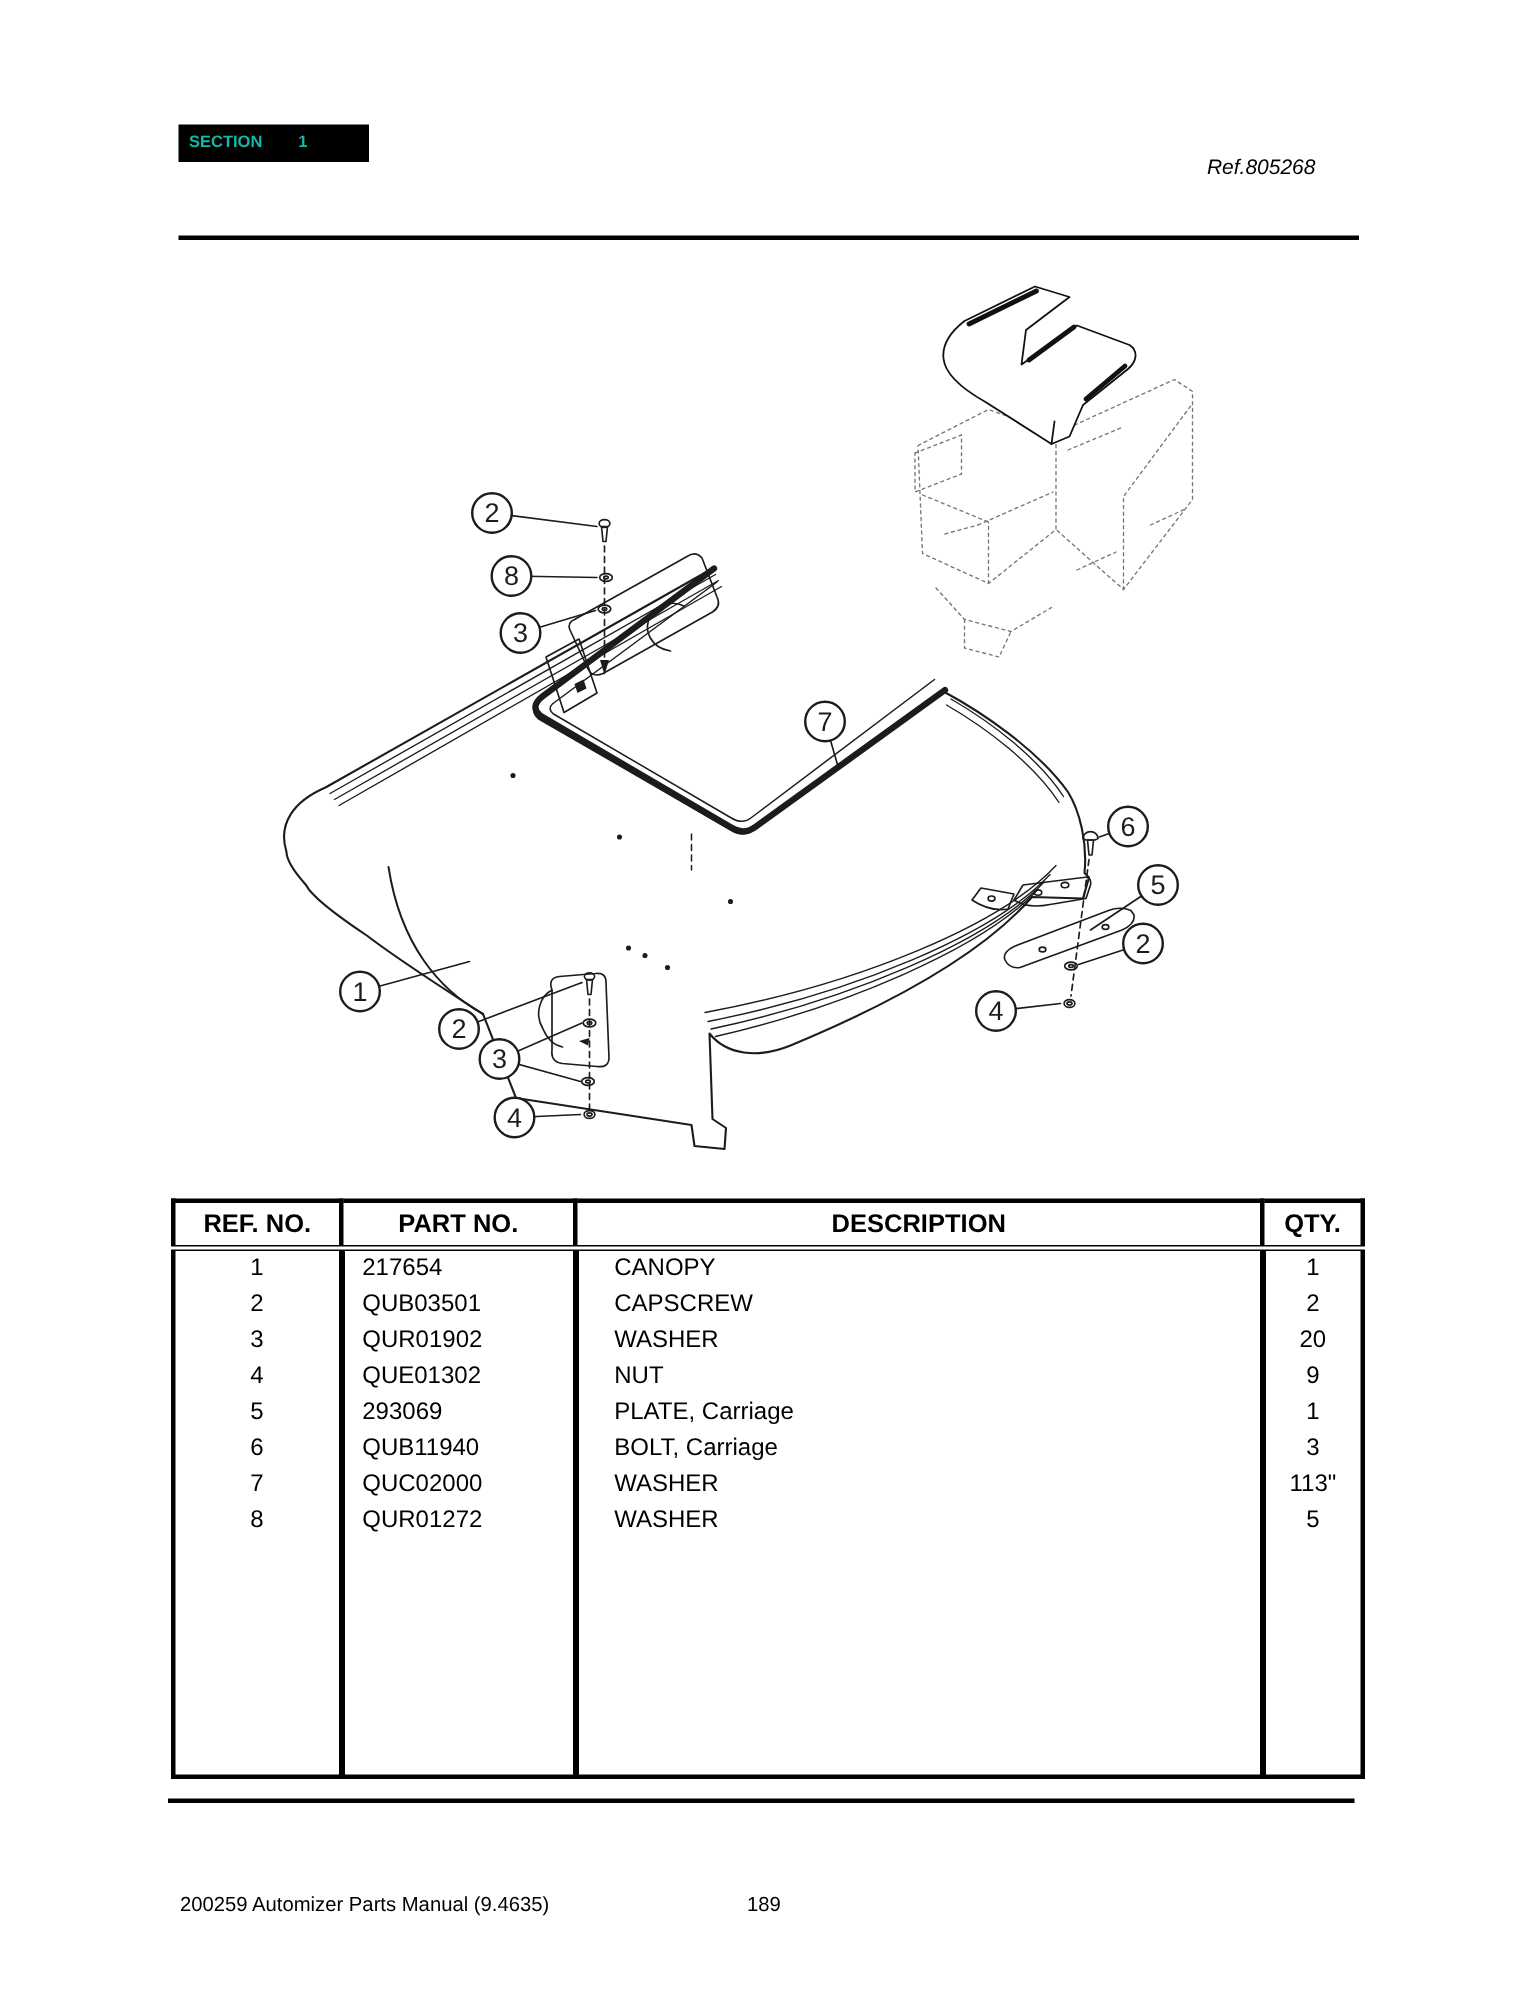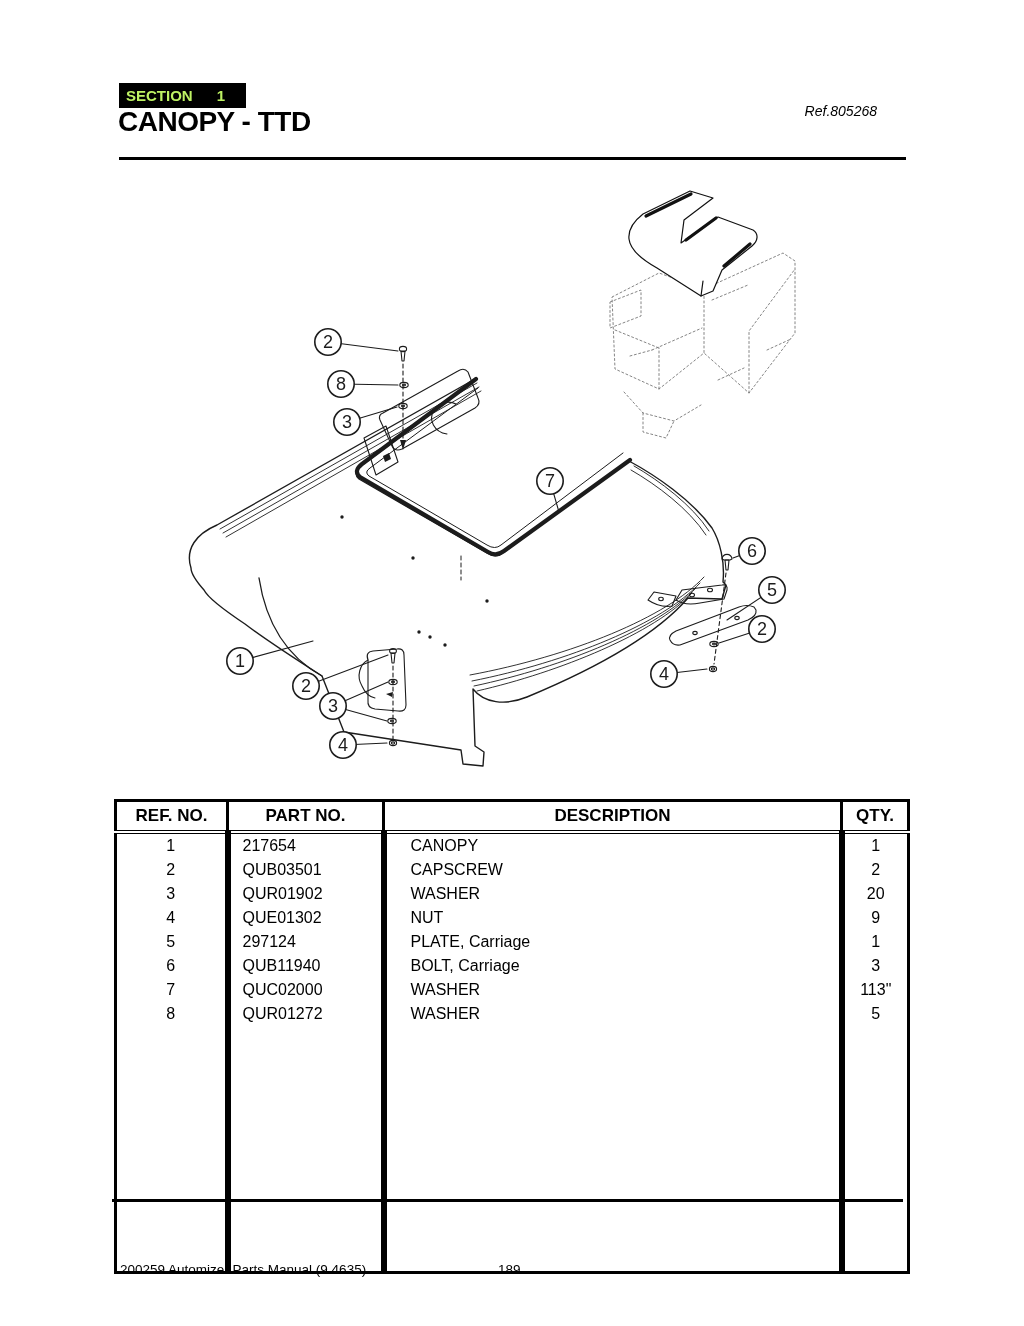--- a/index.html
+++ b/index.html
@@ -1,58 +1,57 @@
 <!DOCTYPE html>
 <html><head>
 <meta charset="utf-8">
 <style>
   html,body{margin:0;padding:0;background:#e8e8e8;}
   .page{position:relative;width:1024px;height:1326px;background:#ffffff;
         font-family:"Liberation Sans",sans-serif;color:#000;overflow:hidden;}
   
   .section-box{position:absolute;left:119px;top:83px;width:127px;height:25px;
-               background:#000;color:#bef264;font-weight:bold;font-size:15px;
+               background:#000;color:#14b8a6;font-weight:bold;font-size:11px;
                line-height:25px;padding-left:7px;box-sizing:border-box;}
   .section-box .num{margin-left:24px;}
   .page-title{position:absolute;left:118px;top:106px;font-size:28px;font-weight:bold;
               letter-spacing:-0.5px;margin:0;}
   .ref-code{position:absolute;right:147px;top:103px;font-size:14px;font-style:italic;}
   .rule{position:absolute;background:#000;}
   .rule.top{left:119px;top:157px;width:787px;height:3px;}
   .rule.bottom{left:112px;top:1199px;width:791px;height:3px;}
   
   #diagram{position:absolute;left:100px;top:180px;}
   #diagram path,#diagram line,#diagram ellipse,#diagram circle{vector-effect:none;}
   
-  .parts-table{position:absolute;left:114px;top:799px;width:793px;height:475px;
+  .parts-table{position:absolute;left:114px;top:799px;width:793px;height:387px;
                border-collapse:collapse;table-layout:fixed;}
   .parts-table th{border:3px solid #000;border-bottom:4px double #000;
                   font-size:17px;font-weight:bold;height:28px;padding:0;}
-  .parts-table td{border-left:6px solid #000000;border-right:2px solid #000;
+  .parts-table td{border-left:4px solid #000000;border-right:2px solid #000;
                   font-size:16px;height:23px;padding:0 0 1px 0;line-height:23px;}
   .parts-table tr td:first-child{border-left:3px solid #000;}
   .parts-table tr td:last-child{border-right:3px solid #000;}
   .parts-table tr.filler td{height:auto;border-bottom:3px solid #000;}
   .parts-table .c0{text-align:center;}
   .parts-table .c1{text-align:left;padding-left:12px;}
   .parts-table .c2{text-align:left;padding-left:24px;}
   .parts-table .c3{text-align:center;}
   
   .footer-manual{position:absolute;left:120px;top:1262px;font-size:13.5px;}
   .footer-page{position:absolute;left:498px;top:1262px;font-size:13.5px;}
 </style>
 </head>
 <body>
 
 <div class="page">
 
   <div class="section-box">
     <span>SECTION</span><span class="num">1</span>
   </div>
-  <h1 class="page-title">CANOPY - TTD</h1>
   <div class="ref-code">Ref.805268</div>
   <div class="rule top"></div>
 
   <svg id="diagram" width="824" height="620" viewBox="100 180 824 620" fill="none" stroke="#1c1c1c" stroke-width="1.3" stroke-linejoin="round" stroke-linecap="round">
 
     <g stroke="#777" stroke-width="0.9" stroke-dasharray="2,2.5">
       <path d="M 612,297 L 659,273 L 704,289 L 704,353 L 659,389 L 615,369 Z"></path>
       <path d="M 704,289 L 783,253 L 795,261 L 795,333 L 749,393 L 704,353"></path>
       <path d="M 749,393 L 749,331 L 795,269"></path>
       <path d="M 615,330 L 659,348 M 659,389 L 659,348"></path>
@@ -289,21 +288,21 @@
           <td class="c3">20</td>
         </tr>
         <tr>
           <td class="c0">4</td>
           <td class="c1">QUE01302</td>
           <td class="c2">NUT</td>
           <td class="c3">9</td>
         </tr>
         <tr>
           <td class="c0">5</td>
-          <td class="c1">297124</td>
+          <td class="c1">293069</td>
           <td class="c2">PLATE, Carriage</td>
           <td class="c3">1</td>
         </tr>
         <tr>
           <td class="c0">6</td>
           <td class="c1">QUB11940</td>
           <td class="c2">BOLT, Carriage</td>
           <td class="c3">3</td>
         </tr>
         <tr>

